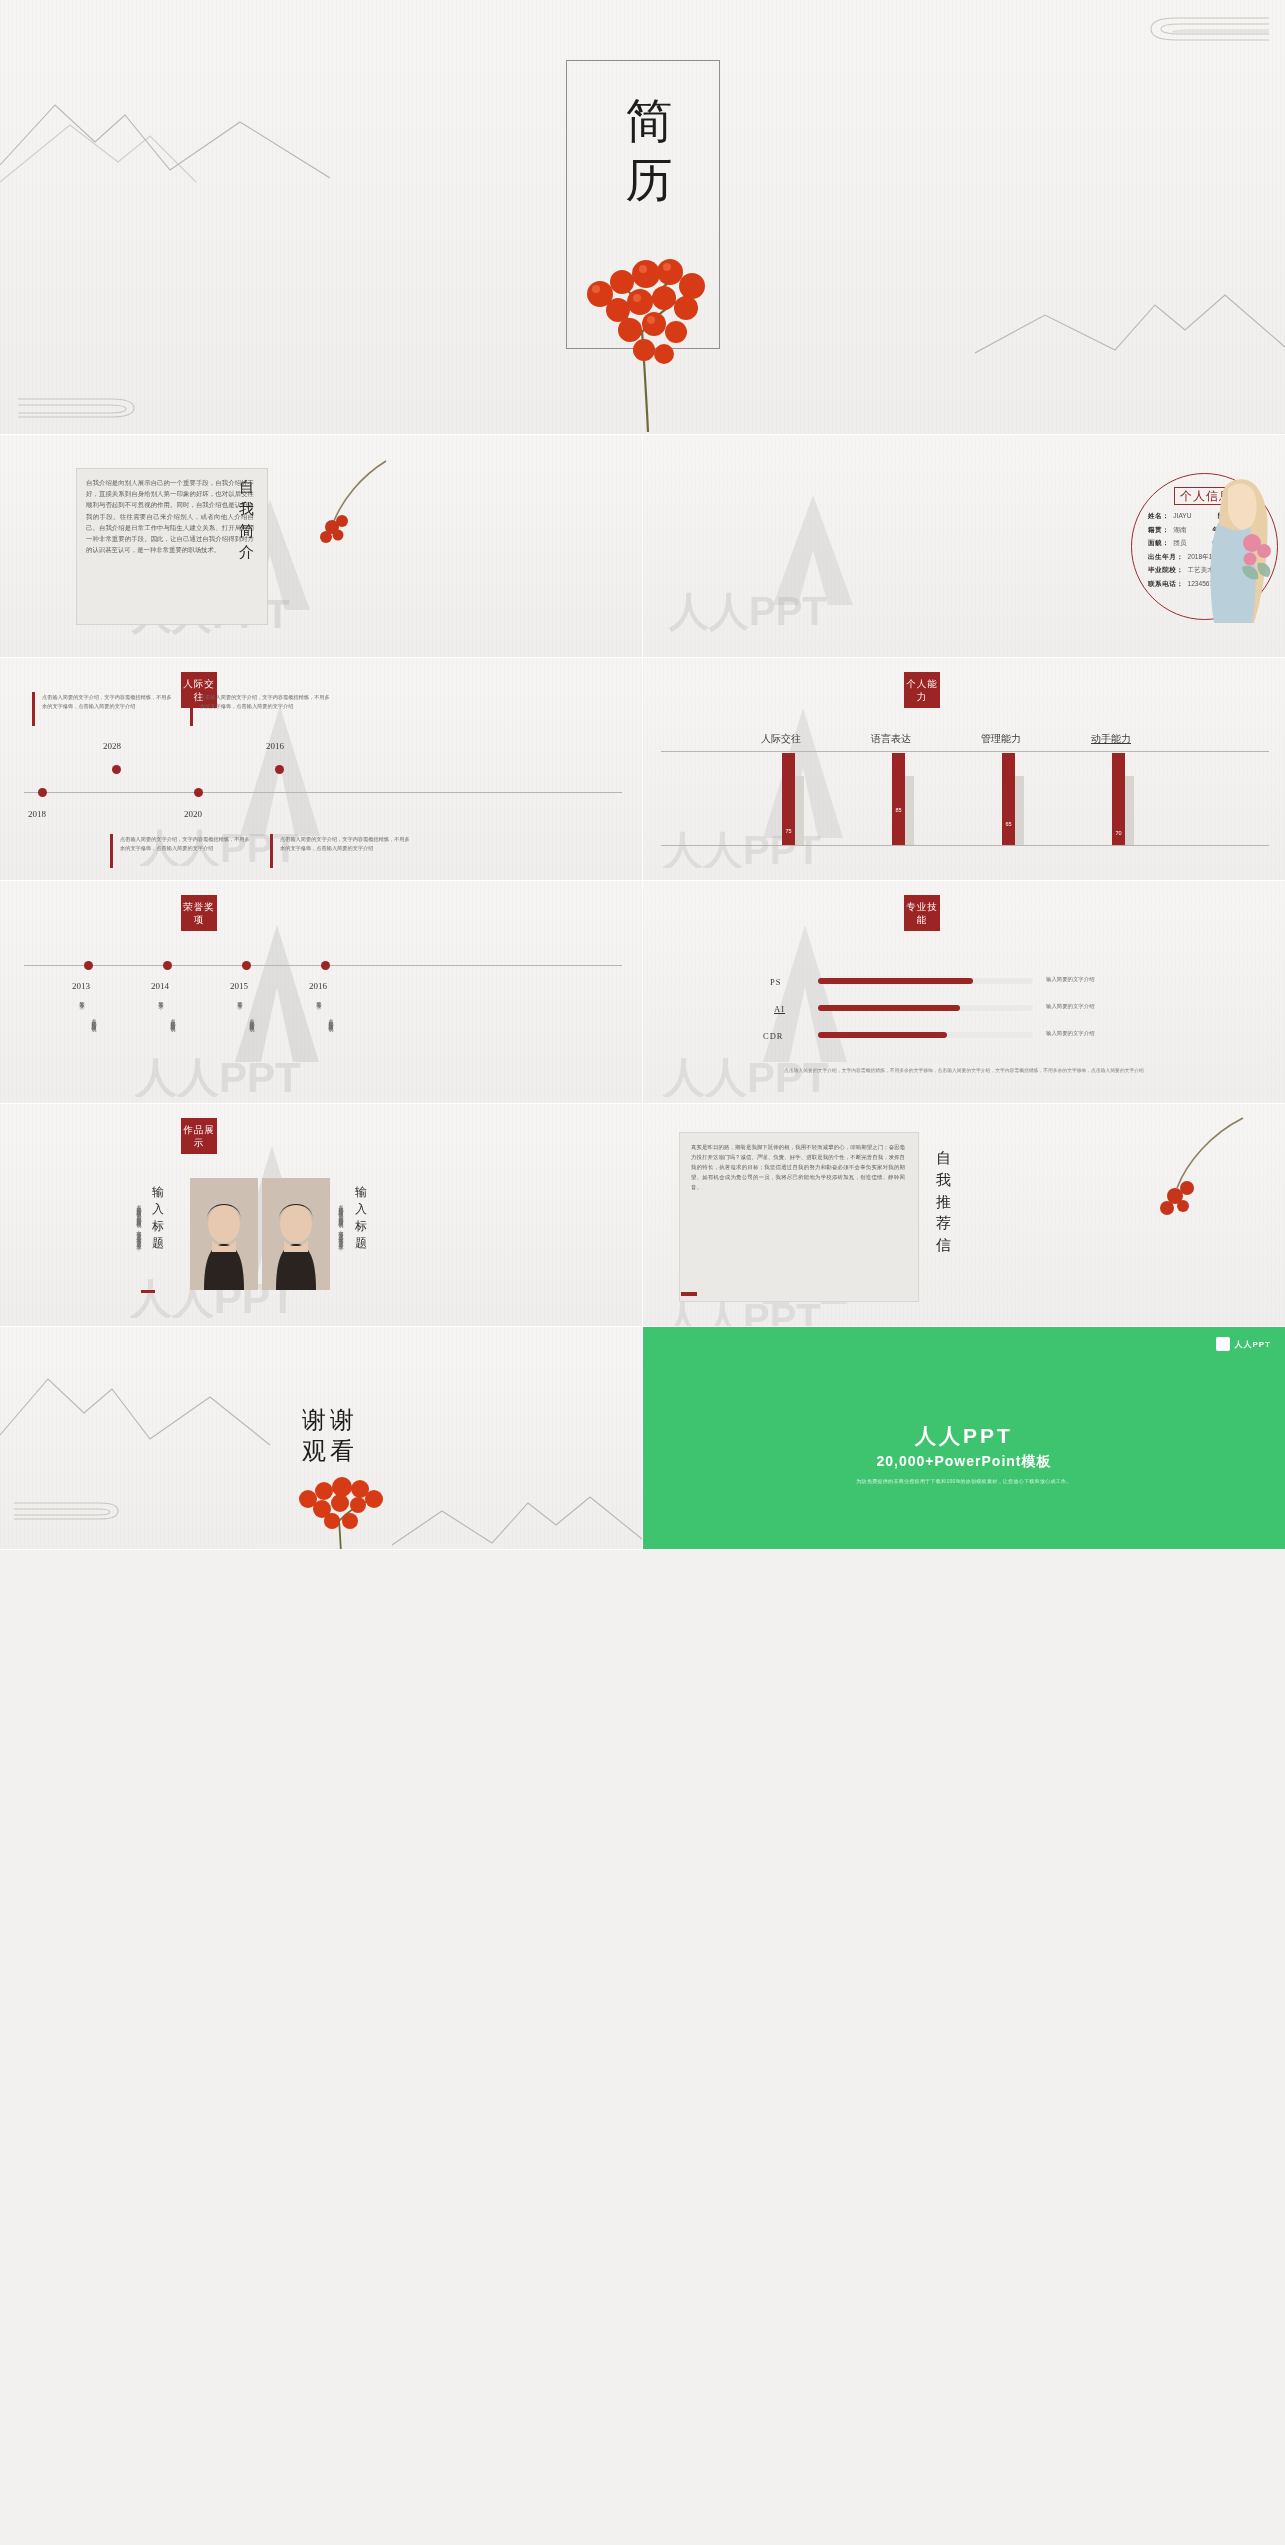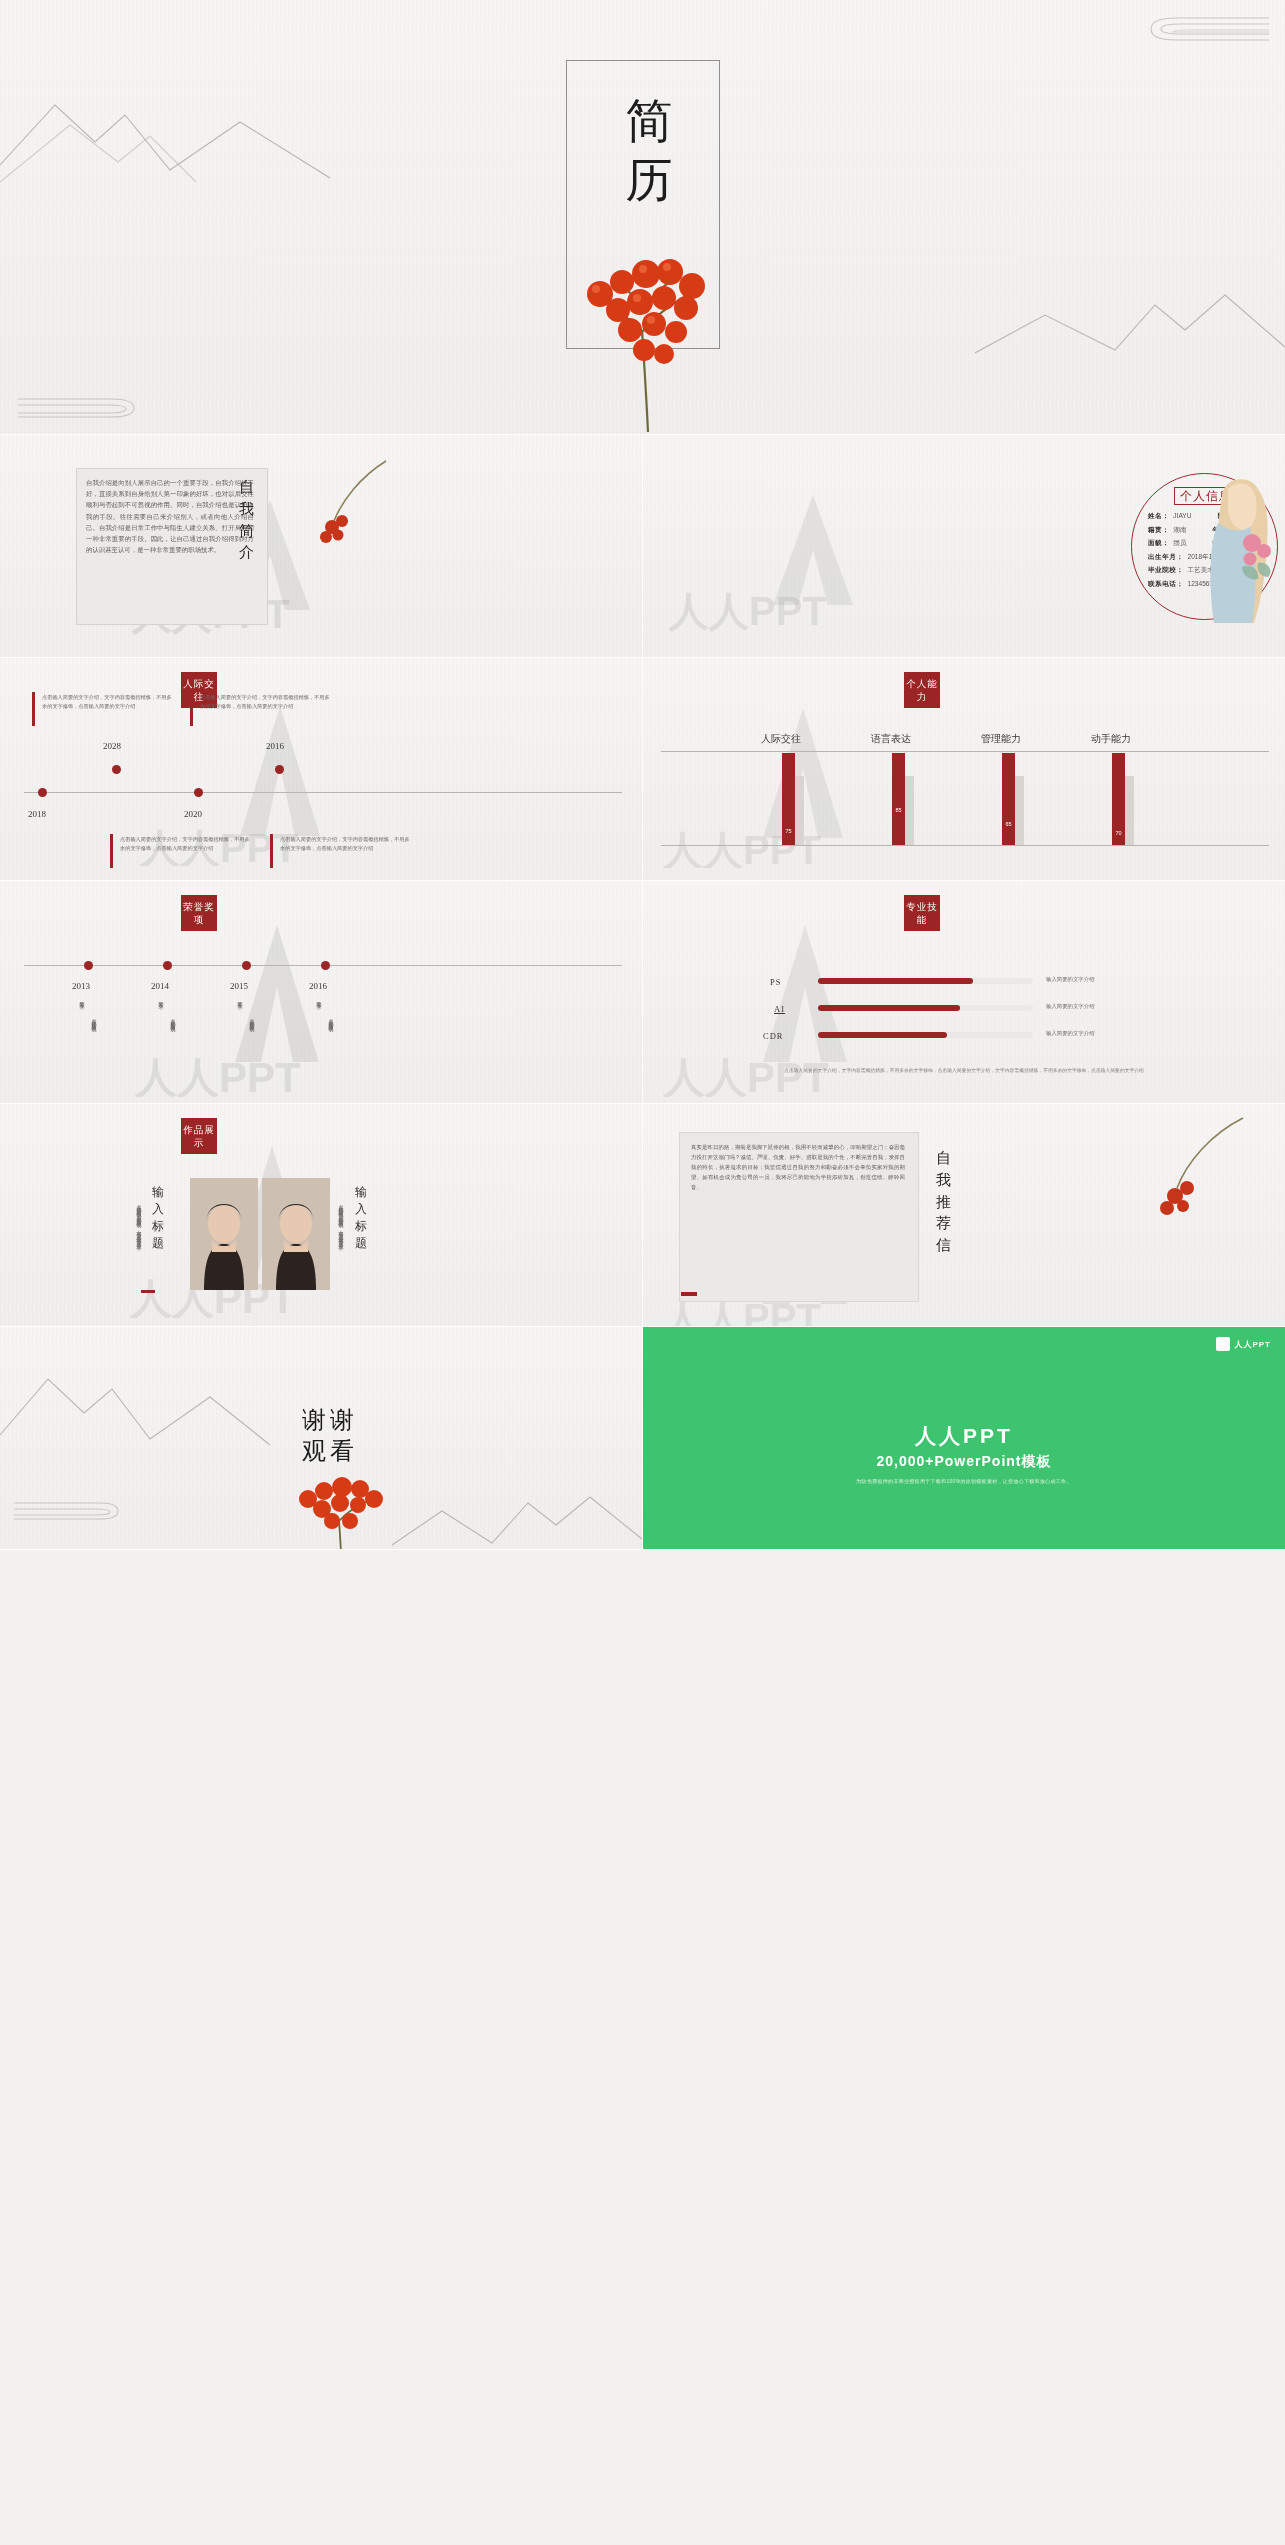--- a/index.html
+++ b/index.html
@@ -329,21 +329,21 @@
     </div>
 
     <div class="sec-tab" style="left:261px;top:14px;">个人能力</div>
 
     <div class="base-line" style="left:18px;top:93px;width:608px;"></div>
     <div class="base-line" style="left:18px;top:187px;width:608px;"></div>
 
     <div class="bar-label" style="left:118px;top:74px;">人际交往</div>
     <div class="bar-label" style="left:228px;top:74px;text-align:center;">语言表达</div>
     <div class="bar-label" style="left:338px;top:74px;">管理能力</div>
-    <div class="bar-label" style="left:448px;top:74px;">动手能力</div>
+    <div class="bar-label" style="left:448px;top:74px;text-decoration:underline;">动手能力</div>
 
     <div class="bar-track" style="left:148px;top:118px;height:69px;"></div>
     <div class="bar-fill" style="left:139px;top:95px;height:92px;"></div>
     <div class="bar-val" style="left:139px;top:170px;">75</div>
 
     <div class="bar-track" style="left:258px;top:118px;height:69px;"></div>
     <div class="bar-fill" style="left:249px;top:95px;height:92px;"></div>
     <div class="bar-val" style="left:249px;top:149px;">85</div>
 
     <div class="bar-track" style="left:368px;top:118px;height:69px;"></div>

